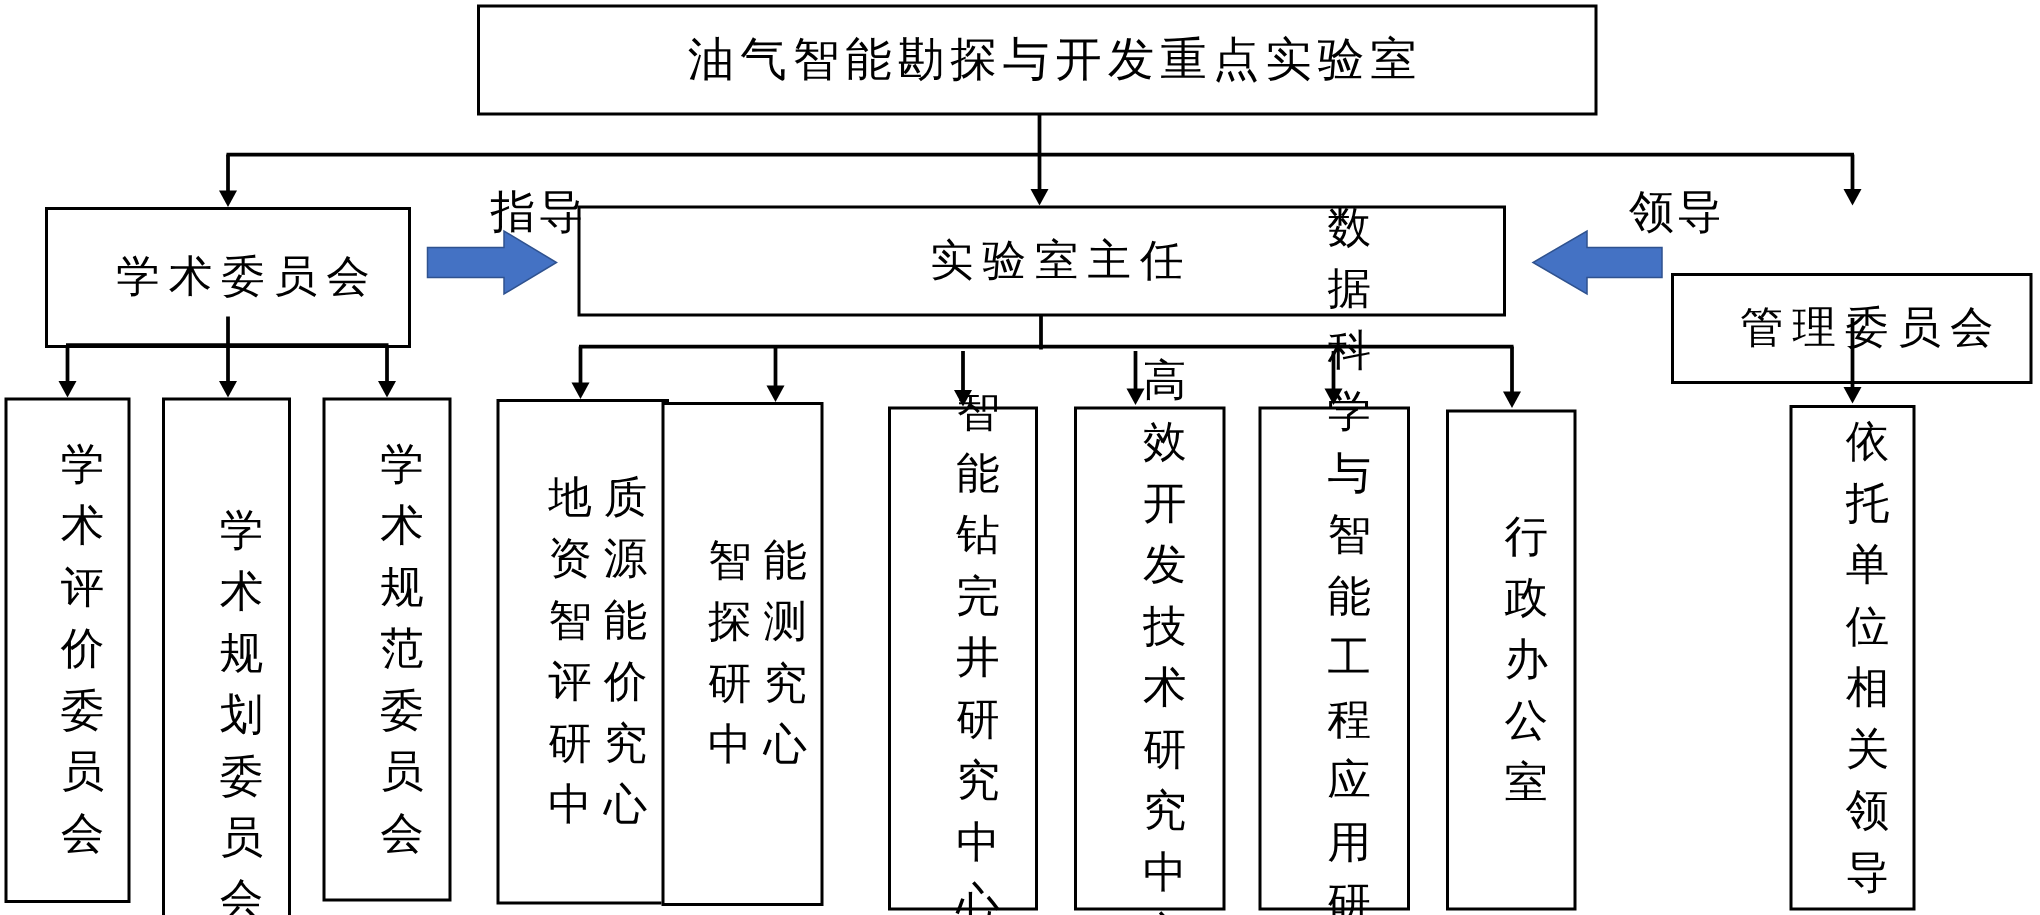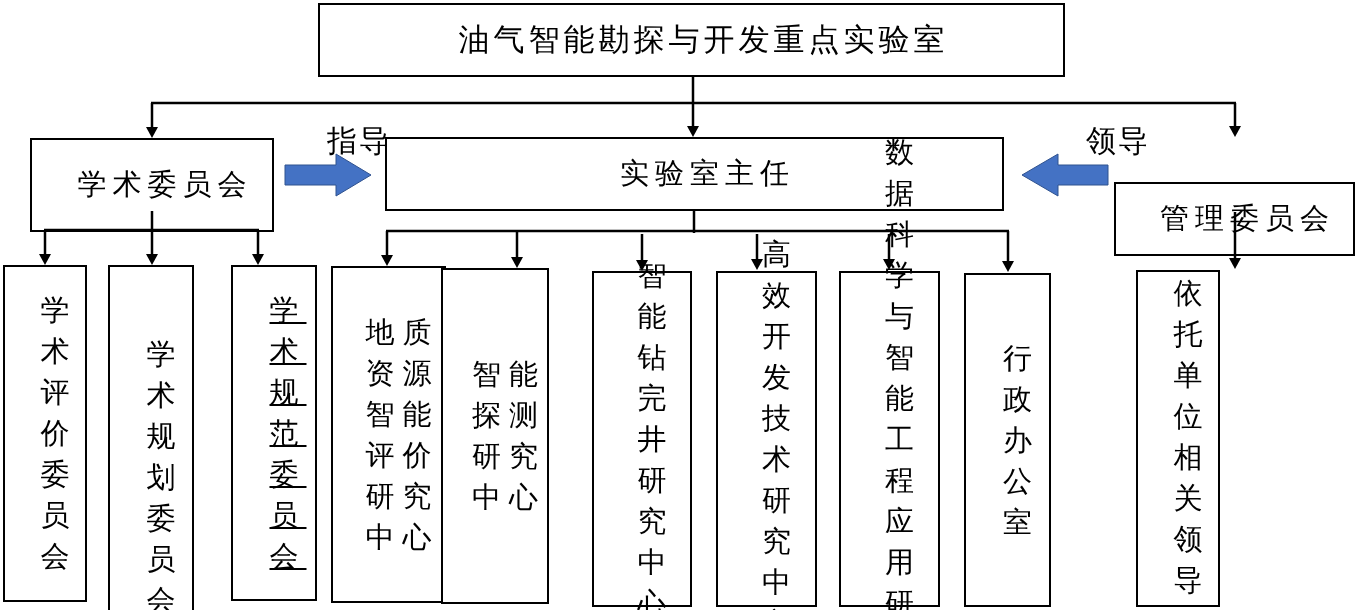--- a/index.html
+++ b/index.html
@@ -35,21 +35,21 @@
 <div class="box" style="left:1114px; top:139px; width:241px; height:74px;margin-top:43px;">
   <span class="box-mid">管理委员会</span>
 </div>
 
 <div class="box" style="left:3px; top:265px; width:84px; height:337px;">
   <span class="vtext col1">学术评价委员会</span>
 </div>
 <div class="box" style="left:108px; top:265px; width:86px; height:424px;">
   <span class="vtext col1">学术规划委员会</span>
 </div>
-<div class="box" style="left:231px; top:265px; width:86px; height:336px;text-decoration:underline;">
+<div class="box" style="left:215px; top:265px; width:86px; height:336px;">
   <span class="vtext col1">学术规范委员会</span>
 </div>
 
 <div class="box" style="left:331px; top:266px; width:115px; height:337px;">
   <span class="vtext col2">地质资源智能评价研究中心</span>
 </div>
 <div class="box" style="left:441px; top:268px; width:108px; height:336px;">
   <span class="vtext col2">智能探测研究中心</span>
 </div>
 <div class="box" style="left:592px; top:271px; width:100px; height:336px;">
@@ -58,21 +58,21 @@
 <div class="box" style="left:716px; top:271px; width:101px; height:336px;">
   <span class="vtext col2">高效开发技术研究中心</span>
 </div>
 <div class="box" style="left:839px; top:271px; width:101px; height:336px;">
   <span class="vtext col2">数据科学与智能工程应用研究中心</span>
 </div>
 <div class="box" style="left:964px; top:273px; width:87px; height:334px;">
   <span class="vtext col1">行政办公室</span>
 </div>
 
-<div class="box" style="left:1136px; top:270px; width:84px; height:337px;font-family:Liberation Mono, monospace;">
+<div class="box" style="left:1193px; top:270px; width:84px; height:337px;">
   <span class="vtext col1">依托单位相关领导</span>
 </div>
 
 <svg class="wires" width="1360" height="610" viewBox="0 0 1360 610">
   <g stroke="#000" stroke-width="2.5" fill="none">
     <line x1="693" y1="76" x2="693" y2="128"></line>
     <line x1="151" y1="103" x2="1236" y2="103"></line>
     <line x1="152" y1="103" x2="152" y2="129"></line>
     <line x1="1235" y1="103" x2="1235" y2="128"></line>
 

